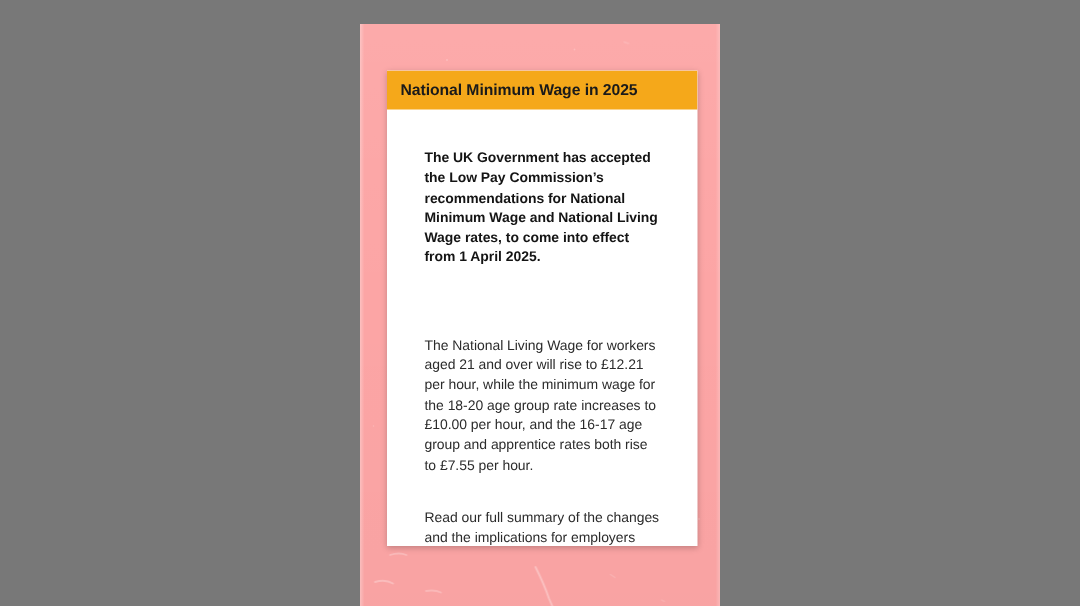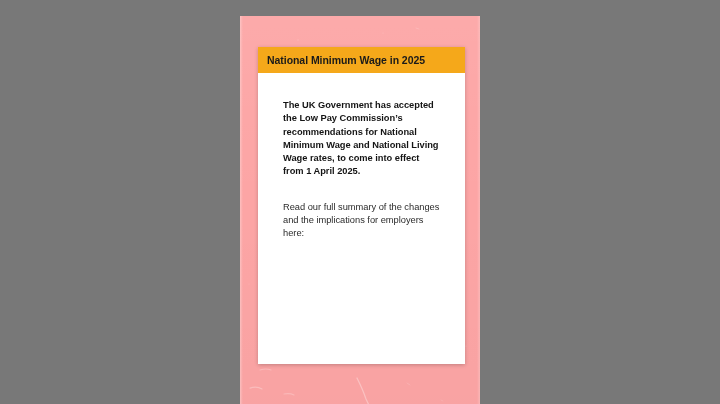--- a/index.html
+++ b/index.html
@@ -187,20 +187,21 @@
 
     <div class="info-card">
 
       <div class="card-header">
         <span class="card-header-title">National Minimum Wage in 2025</span>
       </div>
 
       <div class="card-body">
         <p class="para lead">The UK Government has accepted the Low Pay Commission’s recommendations for National Minimum Wage and National Living Wage rates, to come into effect from 1 April 2025.</p>
 
+        <p class="para body-gap">The National Living Wage for workers aged 21 and over will rise to £12.21 per hour, while the minimum wage for the 18-20 age group rate increases to £10.00 per hour, and the 16-17 age group and apprentice rates both rise to £7.55 per hour.</p>
 
         <p class="para body-gap2">Read our full summary of the changes and the implications for employers here:</p>
       </div>
 
     </div>
 
     <div class="scrub-hairline"></div>
 
   </div>
 </div>

